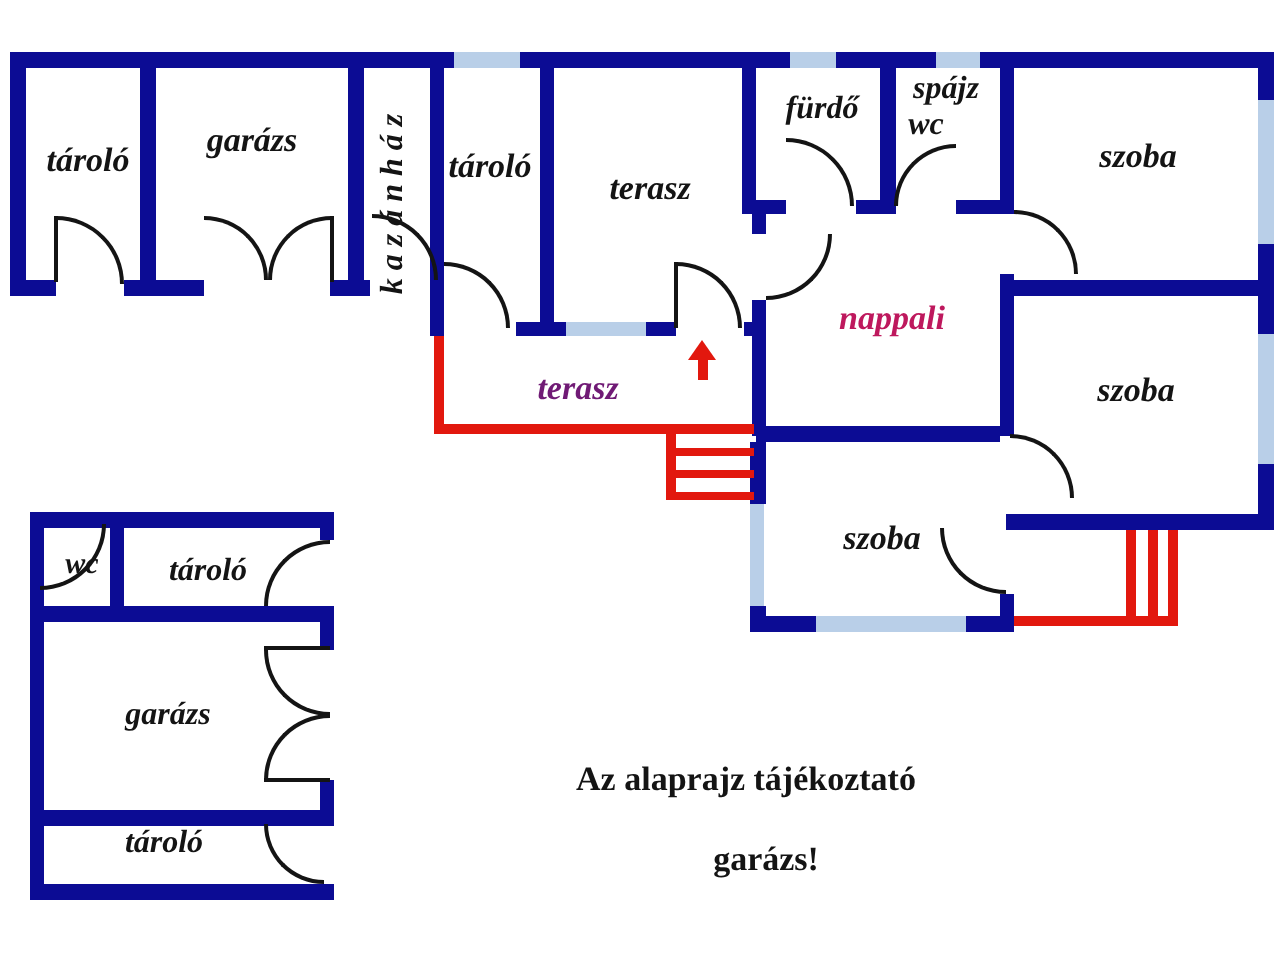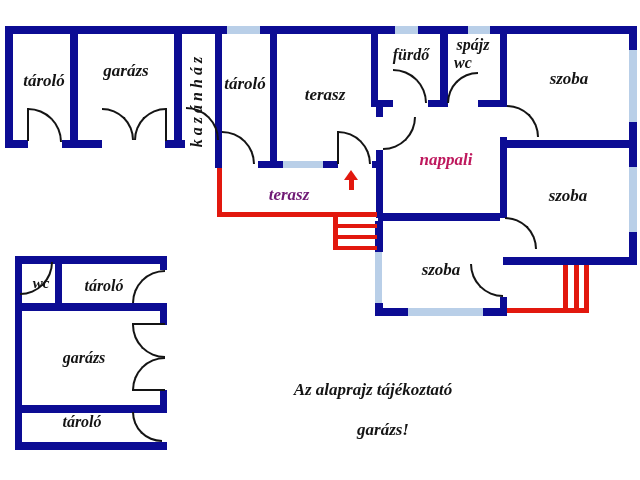--- a/index.html
+++ b/index.html
@@ -7,21 +7,21 @@
           font-family:"Liberation Serif","DejaVu Serif",serif;}
   .wall,.window,.red,.leaf{position:absolute;}
   .door{position:absolute;box-sizing:border-box;}
   .door.tr{border-top:2px solid;border-right:2px solid;border-top-right-radius:100% 100%;}
   .door.tl{border-top:2px solid;border-left:2px solid;border-top-left-radius:100% 100%;}
   .door.br{border-bottom:2px solid;border-right:2px solid;border-bottom-right-radius:100% 100%;}
   .door.bl{border-bottom:2px solid;border-left:2px solid;border-bottom-left-radius:100% 100%;}
   .room-label{position:absolute;transform:translate(-50%,-50%);font-style:italic;font-weight:700;
               white-space:nowrap;line-height:1;}
   .room-label.vertical{transform:translate(-50%,-50%) rotate(-90deg);letter-spacing:4px;}
-  .note{position:absolute;transform:translate(-50%,-50%);font-style:italic;font-weight:700;
+  .note{position:absolute;transform:translate(-50%,-50%);font-weight:700;
         white-space:nowrap;}
   .arrow-head{position:absolute;width:0;height:0;border-left:7px solid transparent;
               border-right:7px solid transparent;}
   .arrow-stem{position:absolute;}
 </style>
 </head>
 <body>
 
 <div id="canvas">
     <div class="wall" style="left: 5px; top: 26px; width: 222px; height: 8px; background: rgb(12, 12, 148);"></div>

